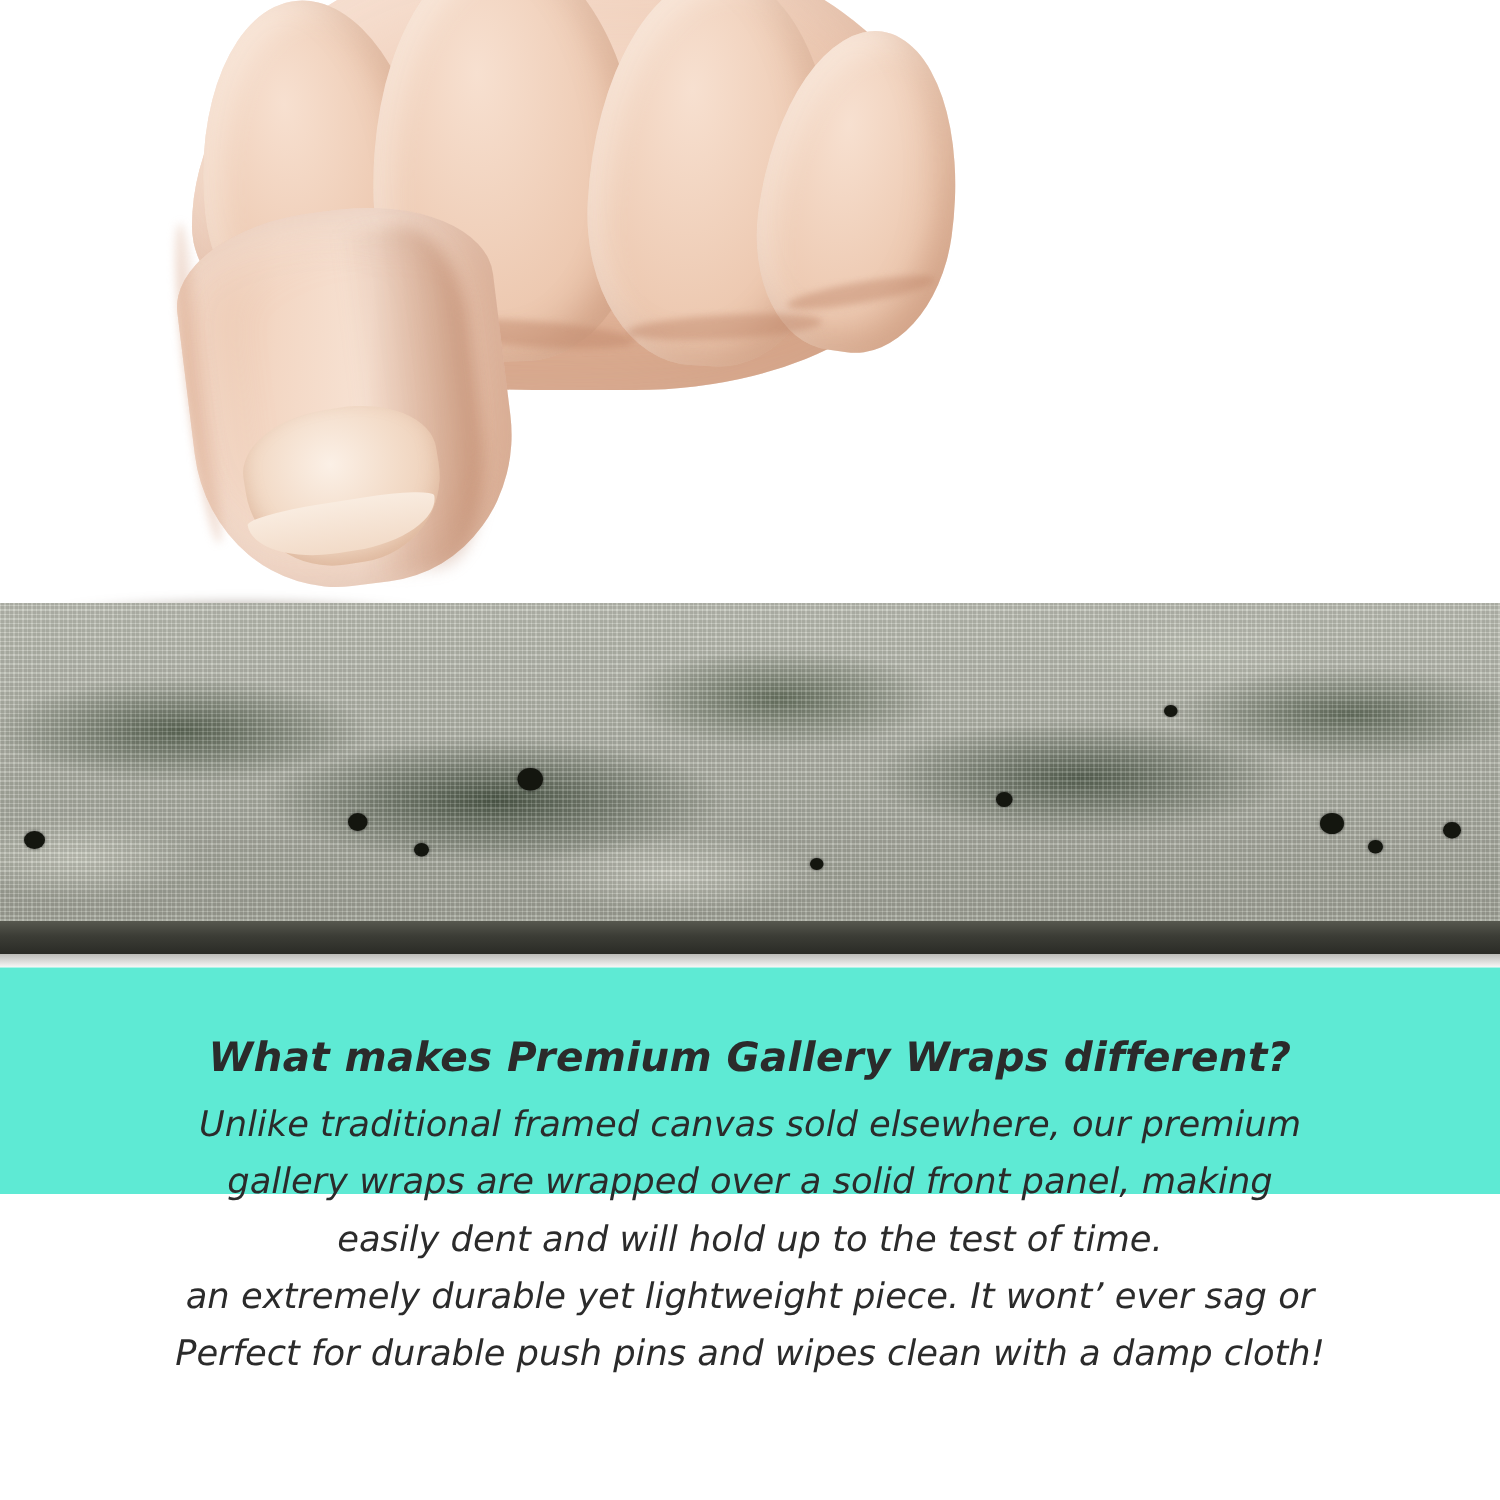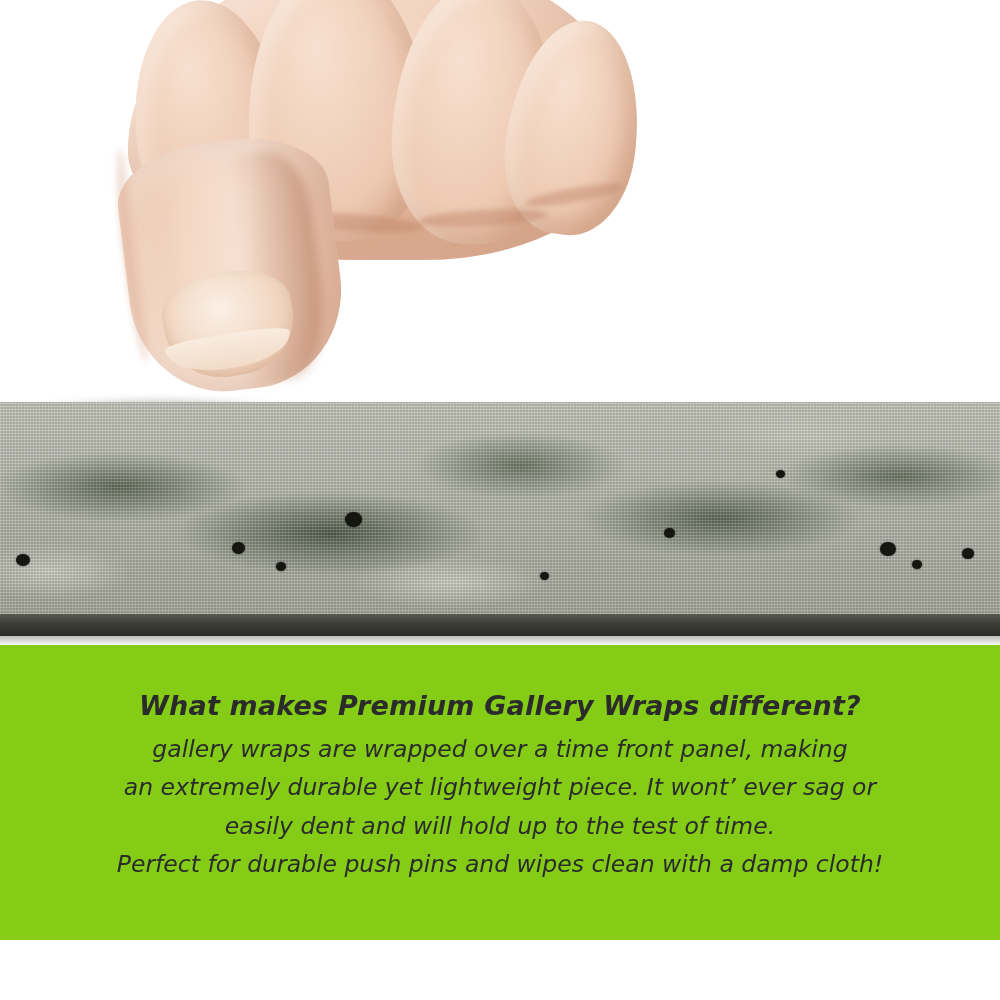--- a/index.html
+++ b/index.html
@@ -9,22 +9,22 @@
   }
   body {
     width: 1000px;
     height: 1000px;
     overflow: hidden;
     font-family: "DejaVu Sans", sans-serif;
   }
   .page {
     position: relative;
     width: 1000px;
-    height: 940px;
-    background: #84cc16;
+    height: 796px;
+    background: #5eead4;
   }
 
   
   .photo {
     position: absolute;
     left: 0;
     top: 0;
     width: 1000px;
     height: 645px;
     overflow: hidden;
@@ -265,20 +265,21 @@
       </div>
       <div class="edge-strip"></div>
       <div class="edge-shadow"></div>
     </div>
 
   </div>
 
   <div class="caption">
     <div class="caption-title">What makes Premium Gallery Wraps different?</div>
     <div class="caption-body">
-      <div>gallery wraps are wrapped over a time front panel, making</div>
+      <div>Unlike traditional framed canvas sold elsewhere, our premium</div>
+      <div>gallery wraps are wrapped over a solid front panel, making</div>
+      <div>easily dent and will hold up to the test of time.</div>
       <div>an extremely durable yet lightweight piece. It wont’ ever sag or</div>
-      <div>easily dent and will hold up to the test of time.</div>
       <div>Perfect for durable push pins and wipes clean with a damp cloth!</div>
     </div>
   </div>
 
 </div>
 
 </body></html>

